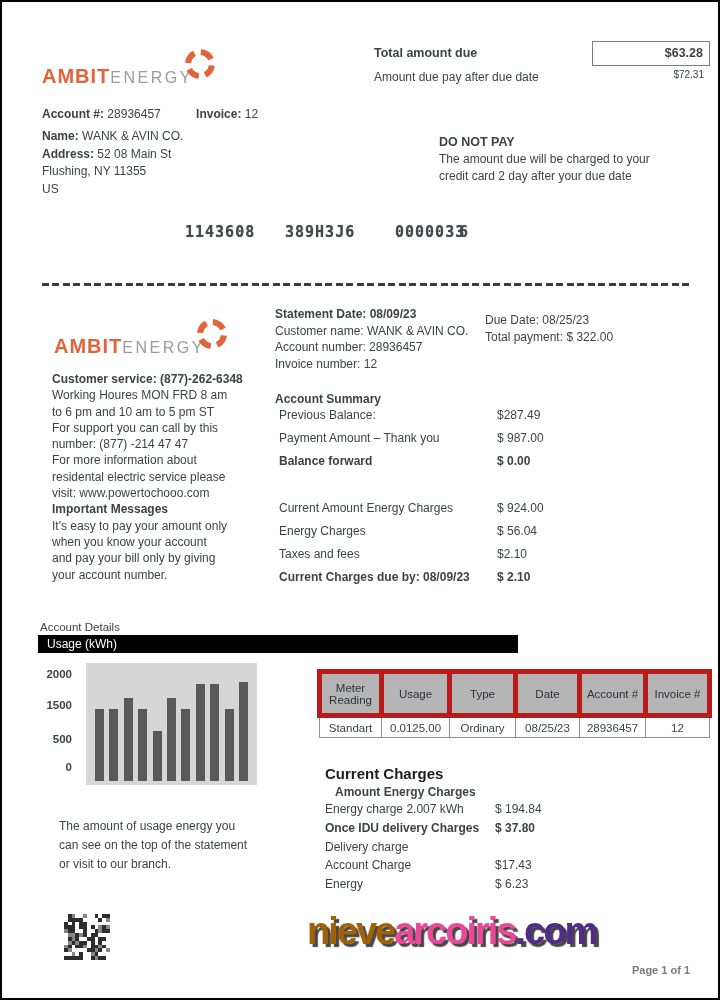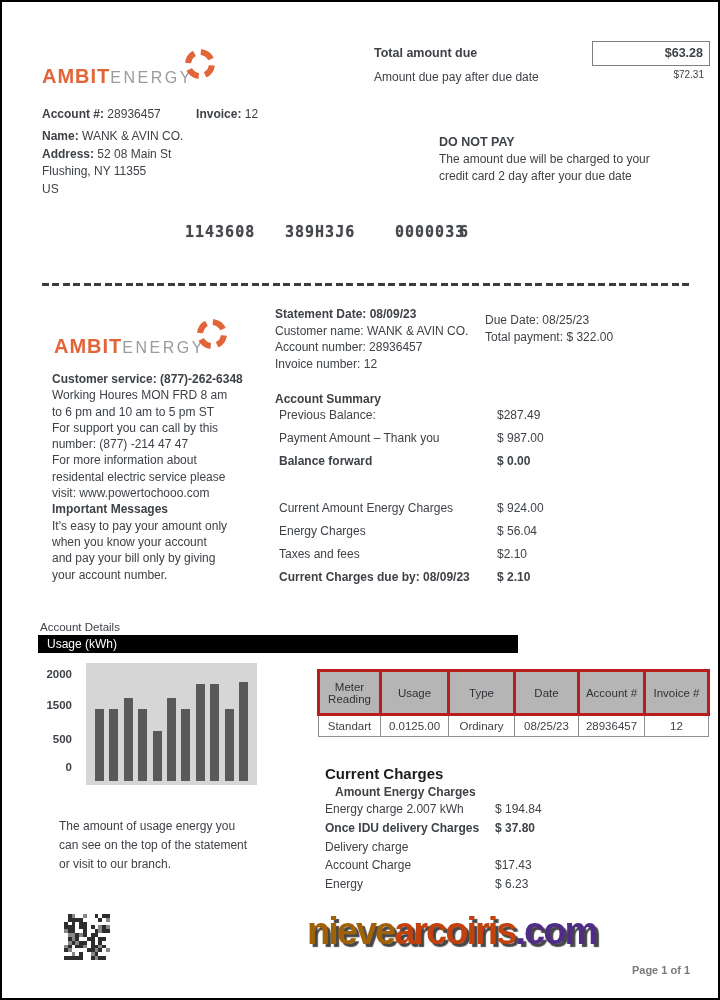--- a/index.html
+++ b/index.html
@@ -30,33 +30,33 @@
   .sum-row .val { position:absolute; left:218px; top:0; }
   .gap-top { margin-top:24px; }
 
   
   .usage-banner { background:#000; color:#fff; font-size:12px; padding:2px 0 2px 9px; }
   .plot { background:#d6d6d6; display:flex; align-items:flex-end; justify-content:space-between; padding:0 9px 4px 9px; }
   .bar { width:9px; background:#595959; }
   .ytick { position:absolute; width:44px; text-align:right; font-size:11.5px; font-weight:bold; color:#3e4247; }
 
   table.meter { border-collapse:collapse; table-layout:fixed; width:390px; font-size:11.5px; }
-  table.meter th { background:#b5b5b5; font-weight:normal; color:#2f3237; border:3px solid #b91c1c; padding:3px 1px; text-align:center; height:44px; vertical-align:middle; }
+  table.meter th { background:#b5b5b5; font-weight:normal; color:#2f3237; border:5px solid #b91c1c; padding:3px 1px; text-align:center; height:44px; vertical-align:middle; }
   table.meter td { background:#fff; border:1px solid #8f8f8f; text-align:center; padding:3px 1px; height:22px; }
 
   .cc-title { font-size:15px; font-weight:bold; color:#1c1c1c; }
   .cc-sub { font-size:12px; font-weight:bold;margin-left:10px; }
   .cc-row { position:relative; height:18.8px; font-size:12px; }
   .cc-row .val { position:absolute; left:170px; top:0; }
 
   .qr { display:grid; grid-template-columns:repeat(12,1fr); grid-template-rows:repeat(12,1fr); width:46px; height:46px; }
 
   .site-logo { font-size:38px; font-weight:bold; letter-spacing:-2px; white-space:nowrap; text-shadow:3px 3px 1px #474747; }
   .site-logo .p1 { color:#a16207; }
-  .site-logo .p2 { color:#c2410c; }
+  .site-logo .p2 { color:#ec4899; }
   .site-logo .p3 { color:#4f2d87; }
   .page-label { font-size:11px; font-weight:bold; color:#7a7a7a; }
 </style>
 </head>
 <body>
 
 <div class="page">
 
   <div class="logo" style="left:40px; top:42px;">
     <span class="wordmark"><span class="ambit">AMBIT</span><span class="energy">ENERGY</span><span class="starburst"></span></span>

